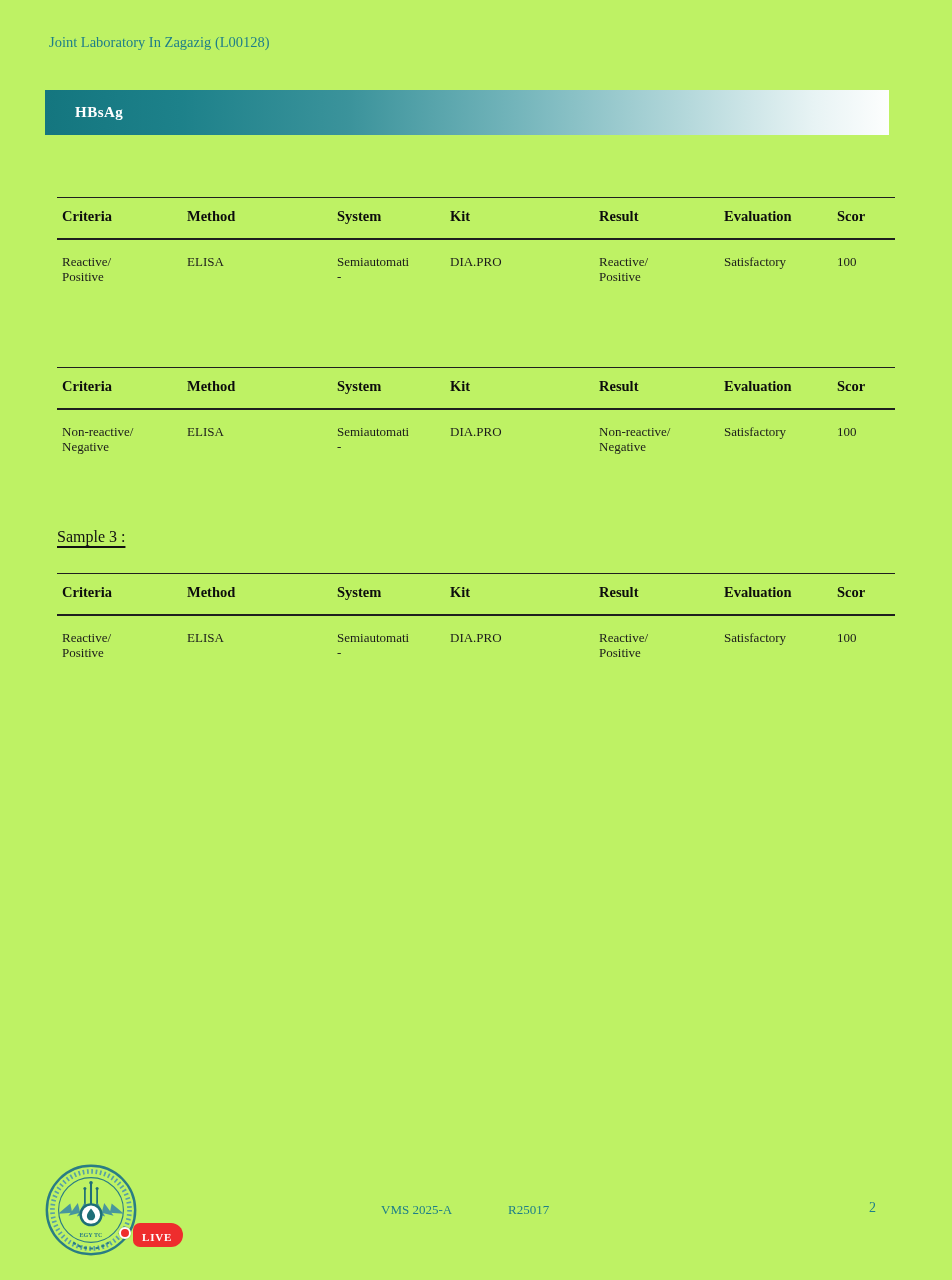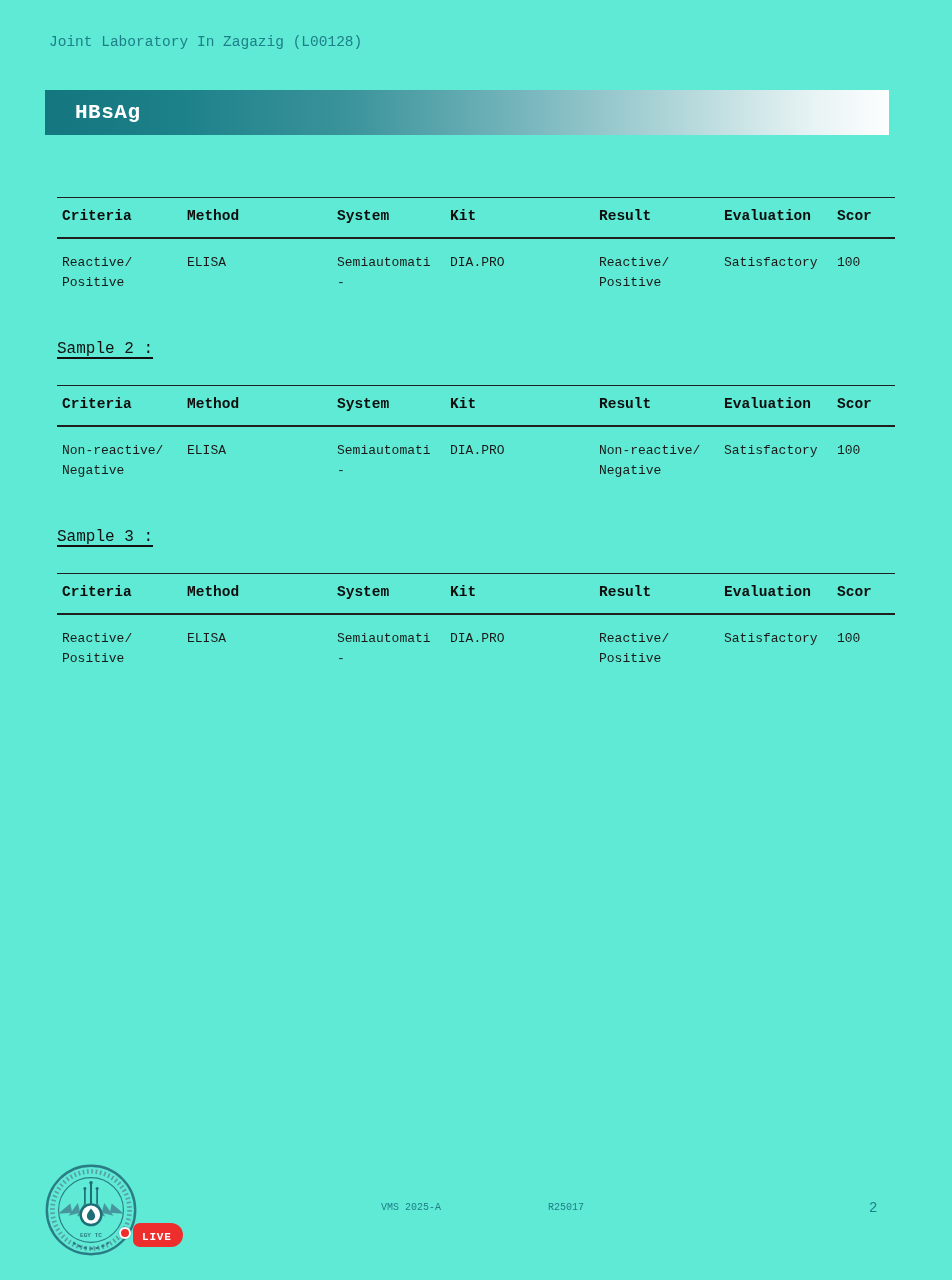--- a/index.html
+++ b/index.html
@@ -1,39 +1,39 @@
 <!DOCTYPE html>
 <html><head>
 <meta charset="utf-8">
 <style>
   * { margin:0; padding:0; box-sizing:border-box; }
   html,body { background:#e9e9e9; }
   .page {
     position:relative;
     width:952px; height:1280px;
-    background:#5eead4;
-    font-family:Liberation Mono, monospace;
+    background:#bef264;
+    font-family:Liberation Serif, serif;
     color:#1a1a1a;
     overflow:hidden;
     margin:0 auto;
   }
   .doc-header {
     position:absolute; left:49px; top:34px;
     font-size:14.5px; color:#1e7e89;
   }
   .banner {
     position:absolute; left:45px; top:90px;
     width:844px; height:45px;
     background:linear-gradient(90deg,
       #14767f 0%, #1d818a 16%, #3b939b 36%,
       #74b5bb 56%, #b4d8db 76%, #e7f3f4 91%, #fdfefe 100%);
     display:flex; align-items:center;
   }
   .banner-title {
-    color:#ffffff; font-weight:bold; font-size:21px;
+    color:#ffffff; font-weight:bold; font-size:15px;
     padding-left:30px; letter-spacing:0.5px;
   }
   .section { position:absolute; left:57px; width:838px; }
   .section-1 { top:170px; }
   .section-2 { top:340px; }
   .section-3 { top:528px; }
   .sample-label {
     font-size:16px; color:#111;
     text-decoration:underline;
     text-underline-offset:4px;
@@ -44,43 +44,43 @@
     display:grid;
     grid-template-columns:130px 150px 113px 149px 125px 113px 58px;
   }
   .thead {
     border-bottom:2px solid #1f1f1f;
     padding:10px 0 13px 0;
   }
   .th { font-size:14.5px; font-weight:bold; color:#0d0d0d; }
   .trow { padding-top:14px; }
   .td {
-    font-size:13px; line-height:20px; color:#1a1a1a;
+    font-size:13px; line-height:15px; color:#1a1a1a;
     white-space:pre-line;
   }
   .th:first-child, .td:first-child { padding-left:5px; }
 
   
   .footer-logo { position:absolute; left:44px; top:1163px; width:94px; height:94px; }
   .live-dot {
     position:absolute; left:119px; top:1227px;
     width:12px; height:12px; border-radius:50%;
     background:#ee2d2d; border:2.5px solid #ffffff;
     box-shadow:0 0 2px rgba(0,0,0,0.25);
   }
   .live-badge {
     position:absolute; left:133px; top:1223px;
     background:#ee2d2d; color:#ffffff;
     font-size:11px; font-weight:bold; letter-spacing:0.8px;
     padding:8px 11px 4px 9px;
     border-radius:8px 14px 14px 8px;
   }
-  .footer-text { position:absolute; font-size:10px; color:#1e7e89; }
+  .footer-text { position:absolute; font-size:13px; color:#1e7e89; }
   .footer-doc  { left:381px; top:1202px; }
-  .footer-code { left:548px; top:1202px; }
+  .footer-code { left:508px; top:1202px; }
   .footer-page { left:869px; top:1200px; font-size:14px; }
 </style>
 </head>
 <body>
 
 <div class="page">
 
   <div class="doc-header">Joint Laboratory In Zagazig (L00128)</div>
 
   <div class="banner">
@@ -107,21 +107,20 @@
         <div class="td">DIA.PRO</div>
         <div class="td">Reactive/
 Positive</div>
         <div class="td">Satisfactory</div>
         <div class="td">100</div>
       </div>
     </div>
   </div>
 
   <div class="section section-2">
-    <div class="sample-label">Sample 2 :</div>
     <div class="table">
       <div class="thead">
         <div class="th">Criteria</div>
         <div class="th">Method</div>
         <div class="th">System</div>
         <div class="th">Kit</div>
         <div class="th">Result</div>
         <div class="th">Evaluation</div>
         <div class="th">Scor</div>
       </div>

